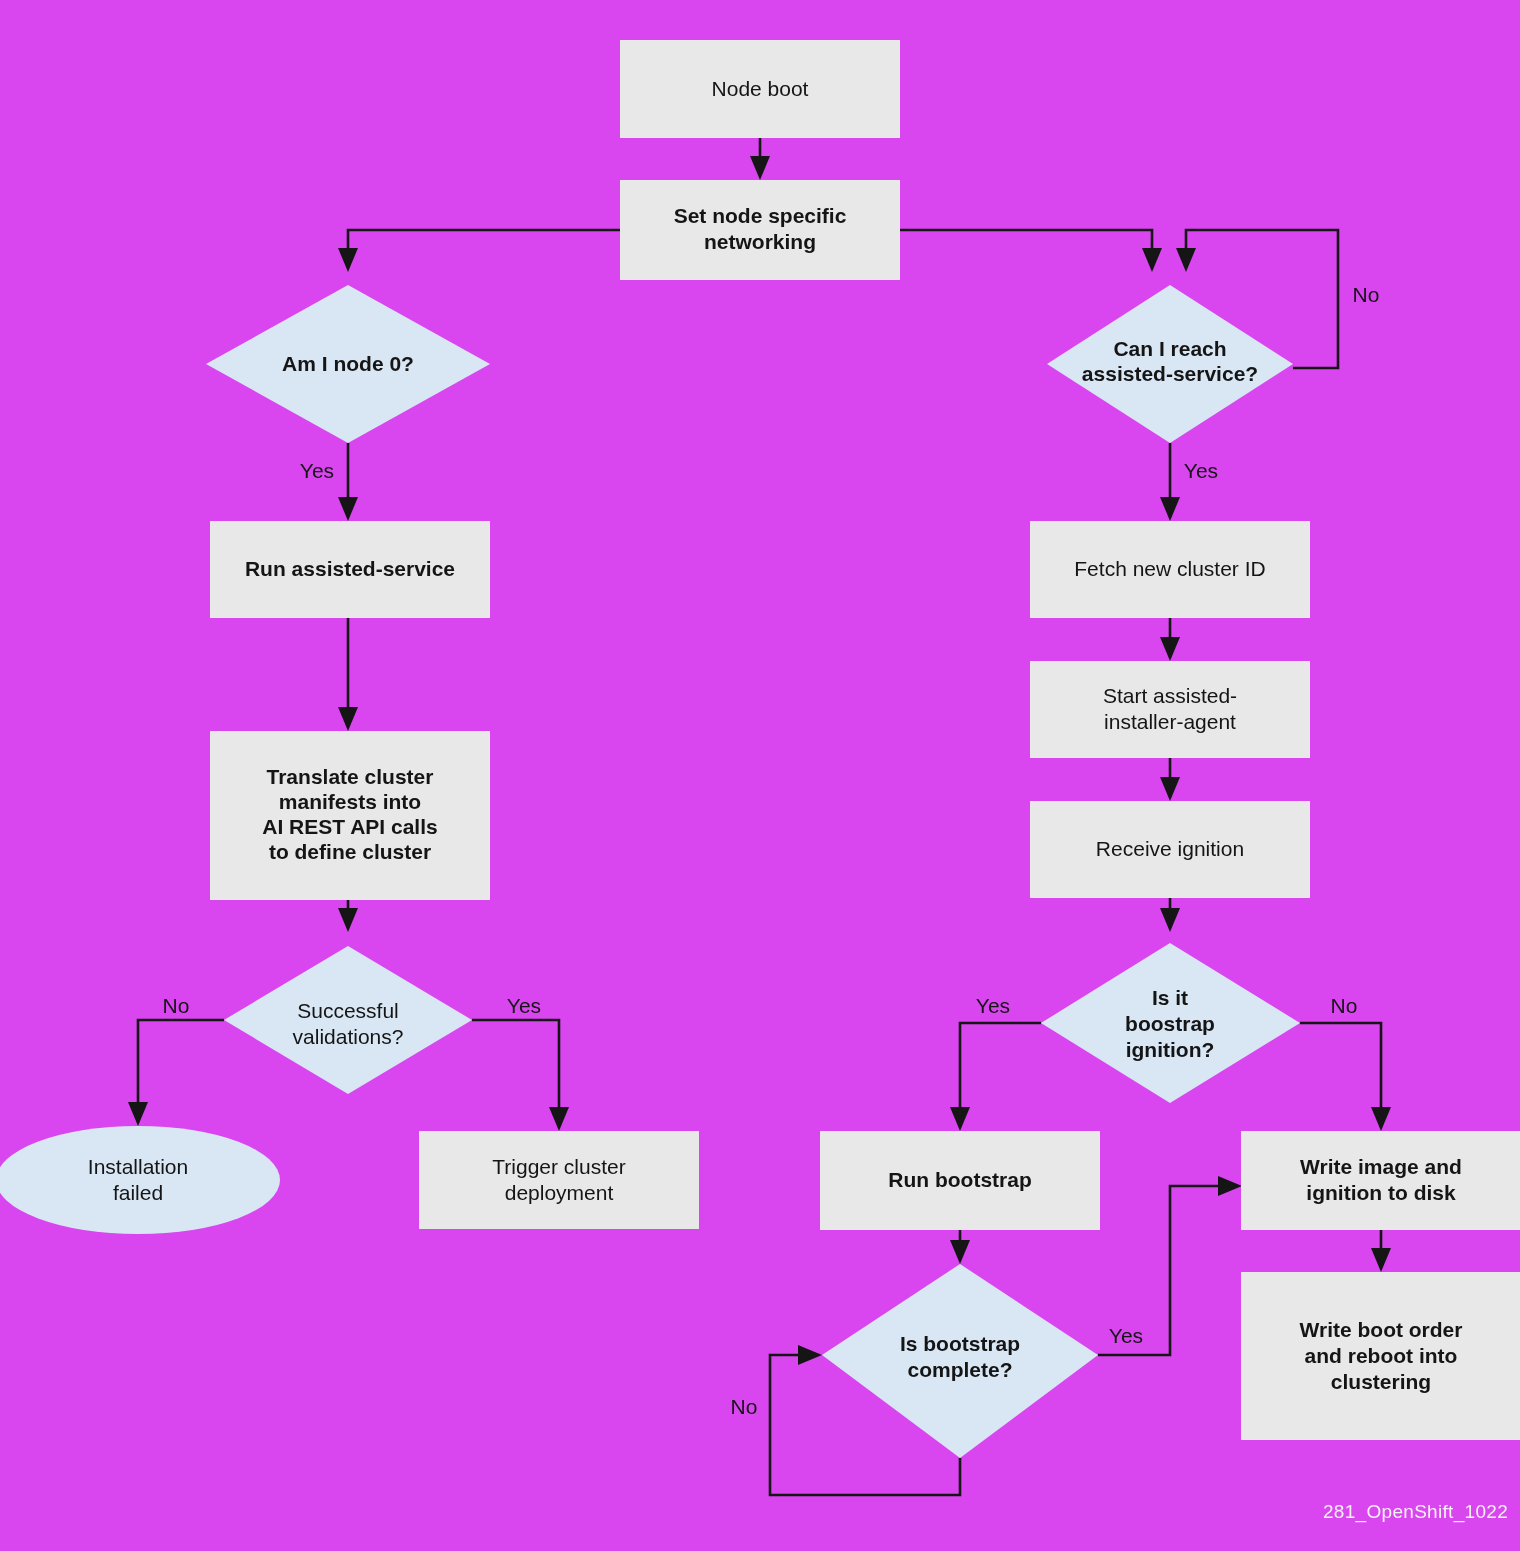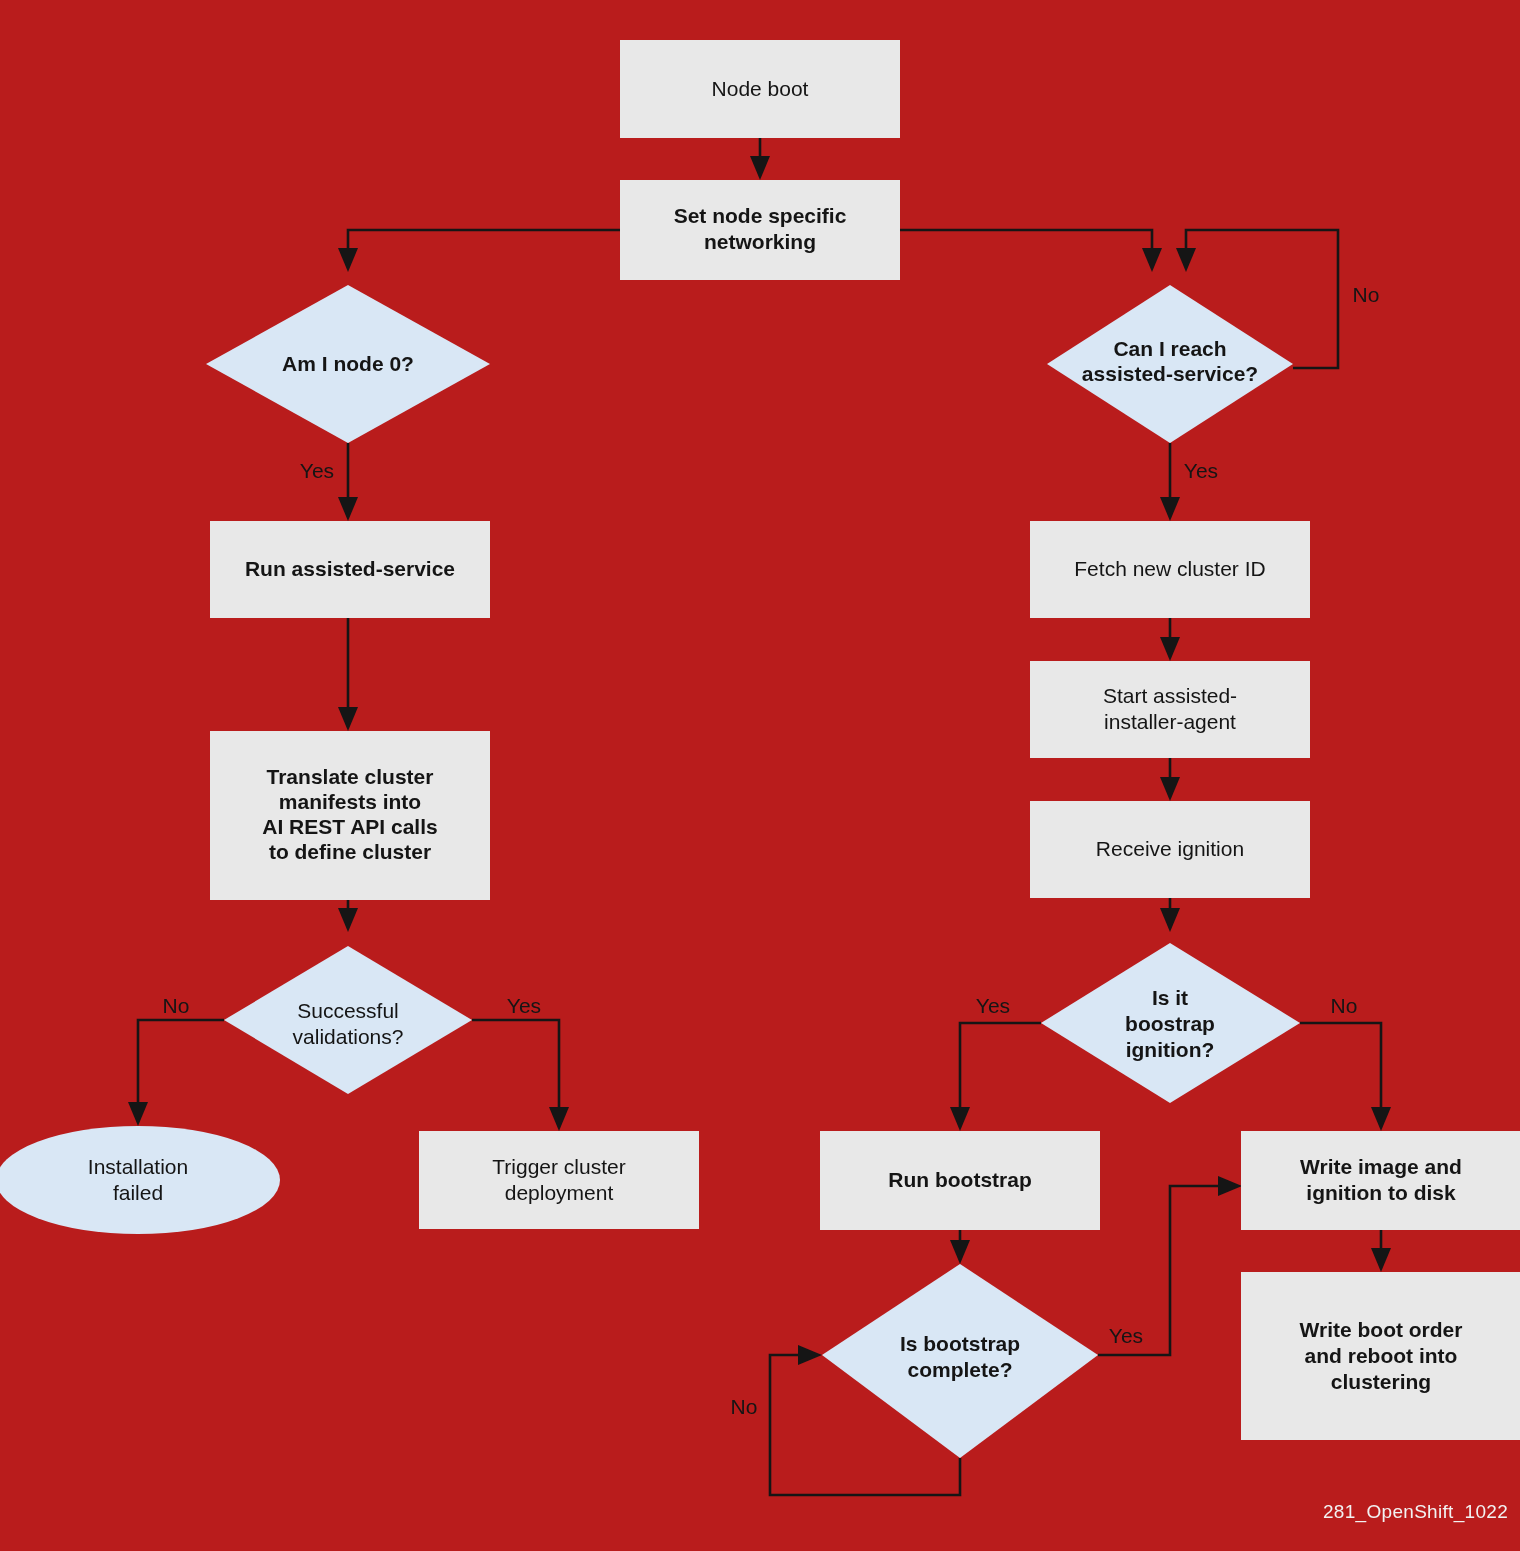--- a/index.html
+++ b/index.html
@@ -8,21 +8,21 @@
     padding: 0;
     background: #ffffff;
   }
   body {
     font-family: "Liberation Sans", sans-serif;
   }
   #canvas {
     position: relative;
     width: 1520px;
     height: 1551px;
-    background: #b91c1c;
+    background: #d946ef;
     overflow: hidden;
   }
   svg#flow {
     position: absolute;
     top: 0;
     left: 0;
     width: 1520px;
     height: 1551px;
     display: block;
   }

